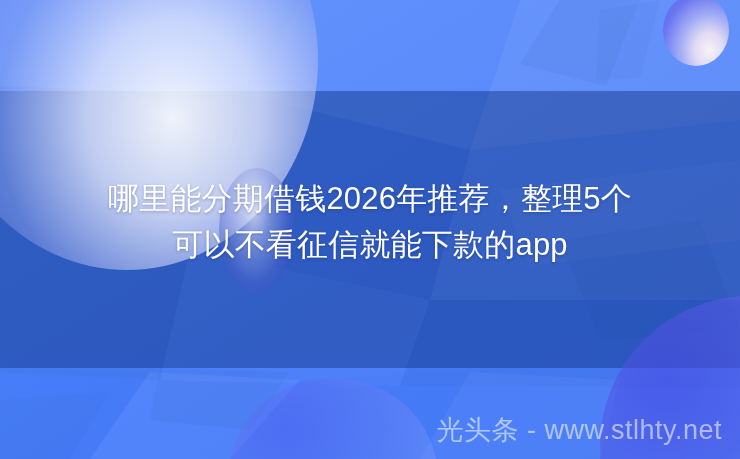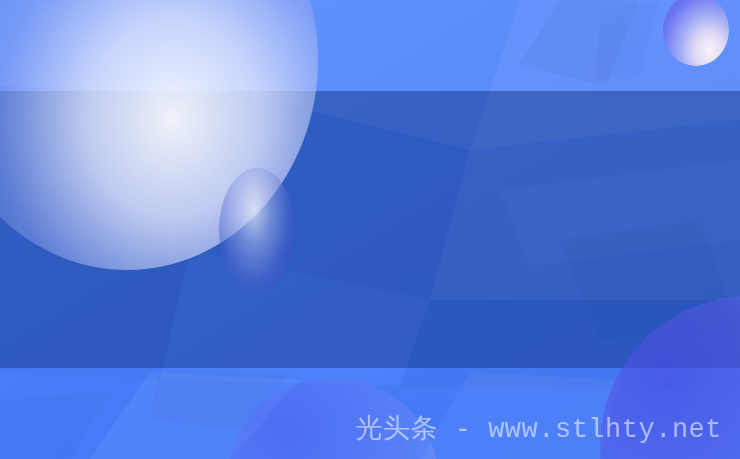--- a/index.html
+++ b/index.html
@@ -109,21 +109,20 @@
   .watermark {
     position: absolute;
     right: 18px;
     bottom: 12px;
     color: rgba(255,255,255,0.55);
     font-size: 27px;
     line-height: 34px;
     font-weight: 400;
     letter-spacing: 0.5px;
     white-space: nowrap;
-    font-family: Liberation Mono, monospace;
   }
 </style>
 </head>
 <body>
 
 <div id="canvas">
 
   <div class="layer">
     <svg viewBox="0 0 740 459" preserveAspectRatio="none" aria-hidden="true">
       <defs>
@@ -163,16 +162,18 @@
   <div class="band band-top"></div>
   <div class="band band-mid"></div>
   <div class="band band-bottom"></div>
 
   <div class="blob blob-tl"></div>
   <div class="blob blob-center"></div>
   <div class="blob blob-tr"></div>
   <div class="blob blob-bl"></div>
   <div class="blob blob-br"></div>
 
+  <div class="headline">哪里能分期借钱2026年推荐，整理5个
+可以不看征信就能下款的app</div>
 
   <div class="watermark">光头条 - www.stlhty.net</div>
 
 </div>
 
 </body></html>

